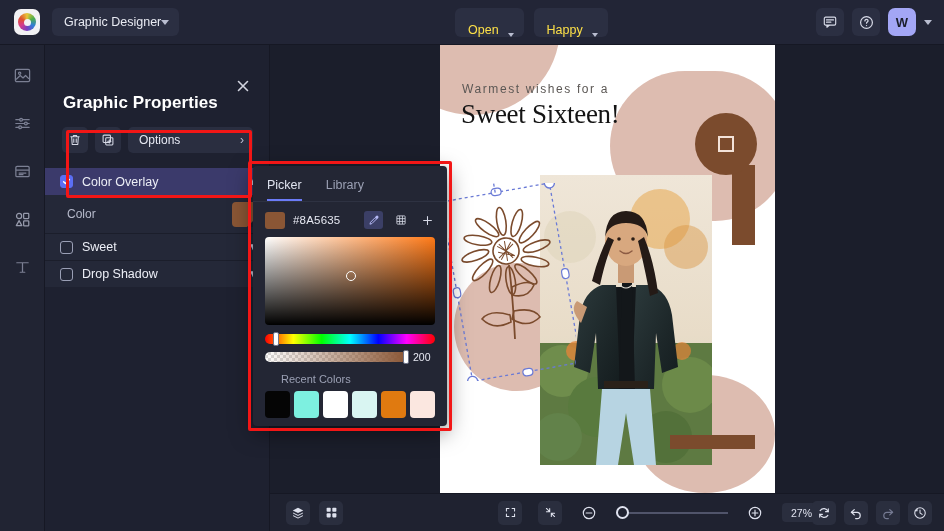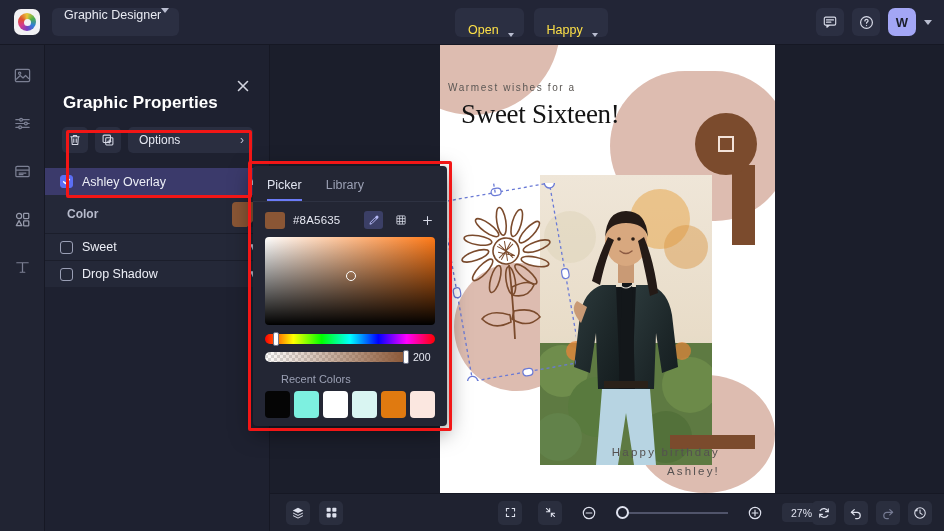--- a/index.html
+++ b/index.html
@@ -28,21 +28,21 @@
     width: 18px; height: 18px; border-radius: 50%;
     background: conic-gradient(#e8c63a, #4fae4a, #2f7fd6, #7a3fc0, #d63b8a, #e0502f, #e8c63a);
     position: relative;
   }
   .logo-inner:after{
     content:""; position:absolute; left:5.5px; top:5.5px; width:7px; height:7px;
     border-radius:50%; background:#f2f2f4;
   }
   .app-switcher {
     margin-left: 12px; height: 28px; padding: 0 10px 0 12px;
-    display:flex; 
+    display:flex; align-items:center; 
     background:#2b2f42; border-radius:6px; color:#e8eaf2; font-size:12.5px;
   }
   .chev { width:0; height:0; border-left:4px solid transparent; border-right:4px solid transparent; border-top:5px solid #b9bdd0; }
   .chev.sm { border-left-width:3.5px; border-right-width:3.5px; border-top-width:4.5px;}
   .top-center { position:absolute; left:455px; top:8px; display:flex; gap:10px; }
   .tb-btn {
     height: 29px; padding: 0 10px 0 13px; display:flex; align-items:flex-end; gap:9px;
     background:#2b2f42; border-radius:6px; color:#fde047; font-size:12.5px; cursor:pointer;
   }
   .top-right { position:absolute; right:12px; top:8px; display:flex; align-items:center; gap:8px; }
@@ -99,21 +99,21 @@
     width:13px; height:13px; border-radius:3px; border:1.6px solid #9a9fb5;
     display:flex; align-items:center; justify-content:center; flex:0 0 auto;
   }
   .cb.on { background:#5b6ef5; border-color:#5b6ef5; }
   .caret { color:#c6c9da; font-size:10px; line-height:1; }
 
   .color-sub {
     height:38px; background:#242838; display:flex; align-items:center;
     justify-content:space-between; padding:0 12px 0 22px;
   }
-  .color-sub-label { color:#b7bbcc; font-size:12px;font-weight:bold; }
+  .color-sub-label { color:#b7bbcc; font-size:12px; }
   .swatch {
     width:25px; height:25px; border-radius:4px; position:relative; overflow:hidden;
     cursor:pointer;
   }
   .swatch:after{
     content:""; position:absolute; right:0; bottom:0;
     border-left:10px solid transparent; border-bottom:10px solid #1e2130;
   }
 
   
@@ -184,21 +184,21 @@
   .b3 { left:14px; top:218px; width:125px; height:128px; }
   .b4 { left:195px; top:330px; width:140px; height:118px; }
   .bar-r { position:absolute; left:292px; top:120px; width:23px; height:80px; background:#7b4b2d; }
   .bar-b { position:absolute; left:230px; top:390px; width:85px; height:14px; background:#7b4b2d; }
   .circ-btn {
     position:absolute; left:255px; top:68px; width:62px; height:62px; border-radius:50%;
     background:#7b4b2d; display:flex; align-items:center; justify-content:center;
   }
   .circ-btn i { display:block; width:16px; height:16px; border:2px solid #f3e2d8; }
   .t-sub {
-    position:absolute; left:8px; top:37px; color:#5b5754; font-size:10px;
+    position:absolute; left:22px; top:37px; color:#5b5754; font-size:12px;
     letter-spacing:1.6px;
   }
   .t-main {
     position:absolute; left:21px; top:54px; color:#141414; font-size:27px;
     font-family:"Liberation Serif", serif; letter-spacing:-.3px;
   }
   .t-bot {
     position:absolute; left:118px; top:398px; color:#555150; font-size:11.5px;
     letter-spacing:2.2px; line-height:19px; text-align:right; width:162px;
   }
@@ -348,21 +348,21 @@
     </div>
 
     <div class="fx-list">
 
       <div class="fx-row active">
         <div class="cb on">
           <svg width="9" height="9" viewBox="0 0 10 10" fill="none" stroke="#fff" stroke-width="1.6" stroke-linecap="round" stroke-linejoin="round">
             <path d="M1.8 5.2 L3.9 7.3 L8.2 2.7"></path>
           </svg>
         </div>
-        <span class="fx-label">Ashley Overlay</span>
+        <span class="fx-label">Color Overlay</span>
         <span class="caret">▲</span>
       </div>
 
       <div class="color-sub">
         <span class="color-sub-label">Color</span>
         <div class="swatch" style="background:#8A5635"></div>
       </div>
 
       <div class="fx-row plain">
         <div class="cb"></div>
@@ -485,24 +485,20 @@
             <circle cx="63" cy="-11" r="5" fill="#fff" stroke="#6a7ad6" stroke-width="1.3"></circle>
           </g>
         </svg>
       </div>
 
       <div class="bar-b"></div>
       <div class="circ-btn">
           <i></i>
         </div>
 
-      <div class="t-bot">
-        <div>Happy birthday</div>
-        <div>Ashley!</div>
-      </div>
     </div>
   </div>
 
   <div class="picker">
     <div class="pk-tabs">
       <div class="pk-tab sel">Picker</div>
       <div class="pk-tab">Library</div>
     </div>
 
     <div class="pk-hexrow">

